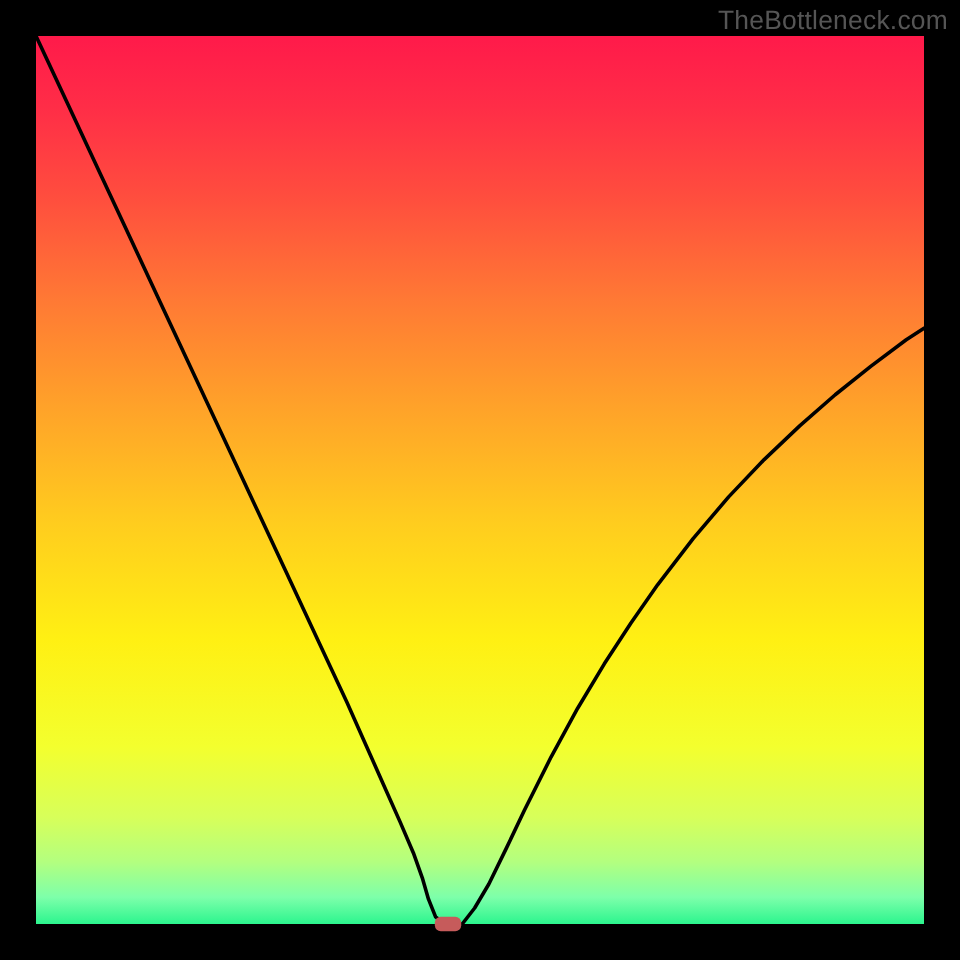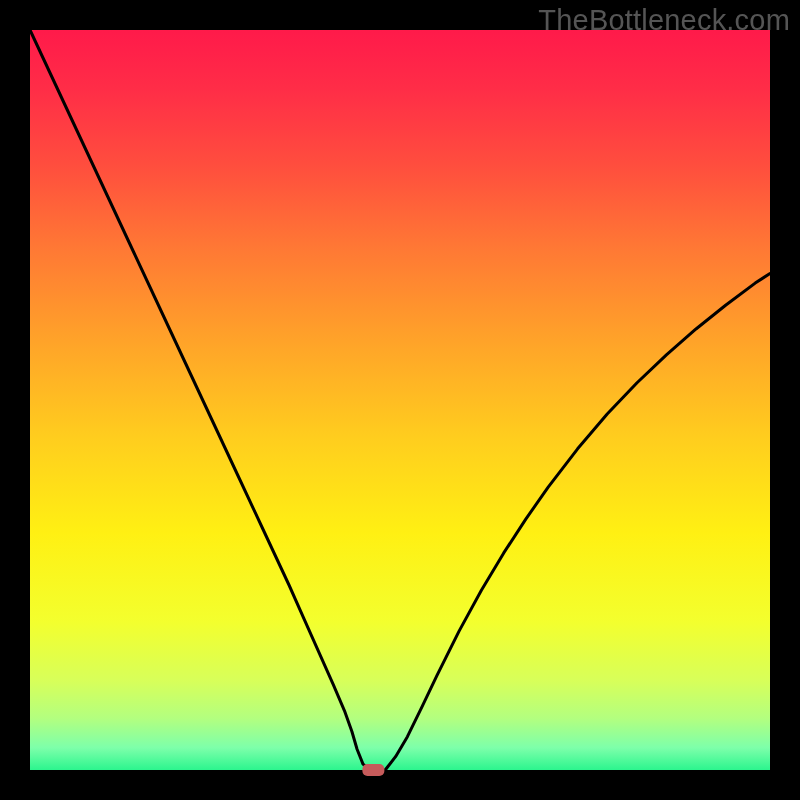--- a/index.html
+++ b/index.html
@@ -14,21 +14,21 @@
     position: relative;
     width: 800px;
     height: 800px;
     background: #000;
   }
   .watermark {
     position: absolute;
     top: 4px;
     right: 10px;
     color: #555;
-    font-size: 29px;
+    font-size: 22px;
     font-weight: 500;
     z-index: 10;
     letter-spacing: 0.2px;
   }
   svg {
     display: block;
   }
 </style>
 </head>
 <body>

